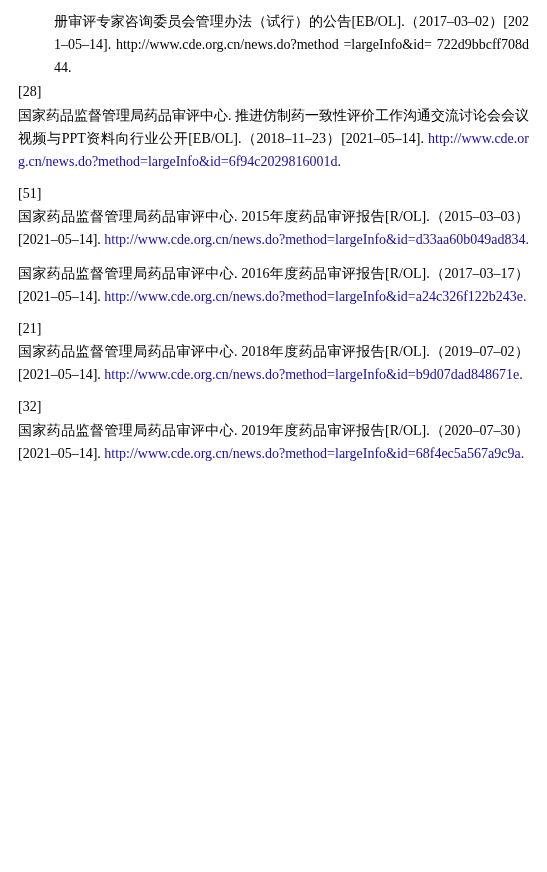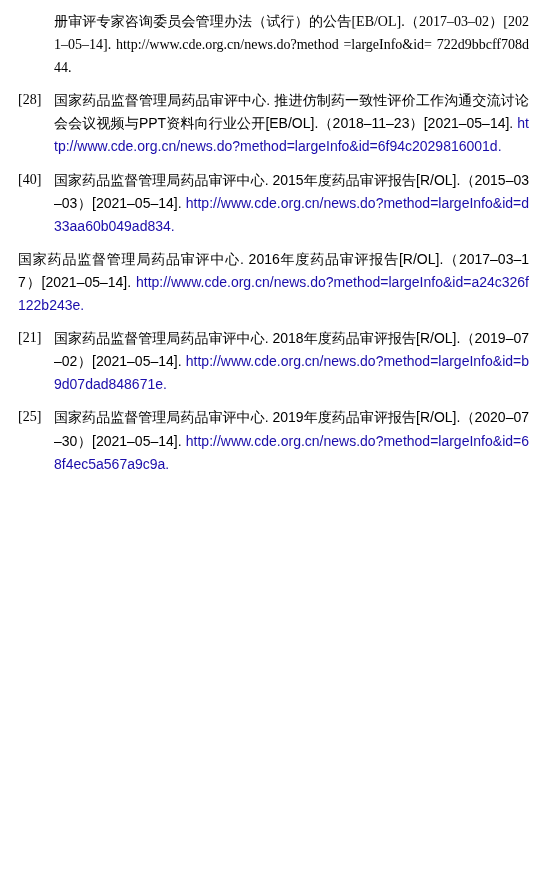--- a/index.html
+++ b/index.html
@@ -20,47 +20,48 @@
     }
 
     .reference-list {
       list-style: none;
     }
 
     .reference-item {
       display: flex;
       margin-bottom: 10px;
       text-align: justify;
+      flex-direction: column;
     }
 
     .ref-number {
       flex-shrink: 0;
       width: 36px;
       font-family: "SimSun", "宋体", serif;
       font-size: 14px;
     }
 
     .ref-content {
       flex: 1;
-      font-family: Liberation Sans, sans-serif;
+      font-family: Liberation Serif, serif;
       font-size: 14px;
       line-height: 1.65;
       word-break: break-all;
     }
 
     .ref-content a, .ref-url {
       color: #1a0dab;
       text-decoration: none;
     }
 
     .partial-top {
       font-family: "SimSun", "宋体", serif;
       font-size: 14px;
       line-height: 1.65;
-      margin-bottom: 10px;
+      margin-bottom: 2px;
       padding-left: 36px;
       text-indent: 0;
       text-align: justify;
       word-break: break-all;
     }
   </style>
 </head>
 <body>
 
 <div>
@@ -68,32 +69,32 @@
   <div class="partial-top">册审评专家咨询委员会管理办法（试行）的公告[EB/OL].（2017–03–02）[2021–05–14]. http://www.cde.org.cn/news.do?method =largeInfo&amp;id= 722d9bbcff708d44.</div>
 
   <ul class="reference-list">
 
     <li class="reference-item">
       <span class="ref-number">[28]</span>
       <span class="ref-content">国家药品监督管理局药品审评中心. 推进仿制药一致性评价工作沟通交流讨论会会议视频与PPT资料向行业公开[EB/OL].（2018–11–23）[2021–05–14]. <span class="ref-url">http://www.cde.org.cn/news.do?method=largeInfo&amp;id=6f94c2029816001d.</span></span>
     </li>
 
     <li class="reference-item">
-      <span class="ref-number">[40]</span>
+      <span class="ref-number">[51]</span>
       <span class="ref-content">国家药品监督管理局药品审评中心. 2015年度药品审评报告[R/OL].（2015–03–03）[2021–05–14]. <span class="ref-url">http://www.cde.org.cn/news.do?method=largeInfo&amp;id=d33aa60b049ad834.</span></span>
     </li>
 
     <li class="reference-item">
       <span class="ref-content">国家药品监督管理局药品审评中心. 2016年度药品审评报告[R/OL].（2017–03–17）[2021–05–14]. <span class="ref-url">http://www.cde.org.cn/news.do?method=largeInfo&amp;id=a24c326f122b243e.</span></span>
     </li>
 
     <li class="reference-item">
       <span class="ref-number">[21]</span>
       <span class="ref-content">国家药品监督管理局药品审评中心. 2018年度药品审评报告[R/OL].（2019–07–02）[2021–05–14]. <span class="ref-url">http://www.cde.org.cn/news.do?method=largeInfo&amp;id=b9d07dad848671e.</span></span>
     </li>
 
     <li class="reference-item">
-      <span class="ref-number">[25]</span>
+      <span class="ref-number">[32]</span>
       <span class="ref-content">国家药品监督管理局药品审评中心. 2019年度药品审评报告[R/OL].（2020–07–30）[2021–05–14]. <span class="ref-url">http://www.cde.org.cn/news.do?method=largeInfo&amp;id=68f4ec5a567a9c9a.</span></span>
     </li>
 
   </ul>
 </div>
 
 </body></html>

